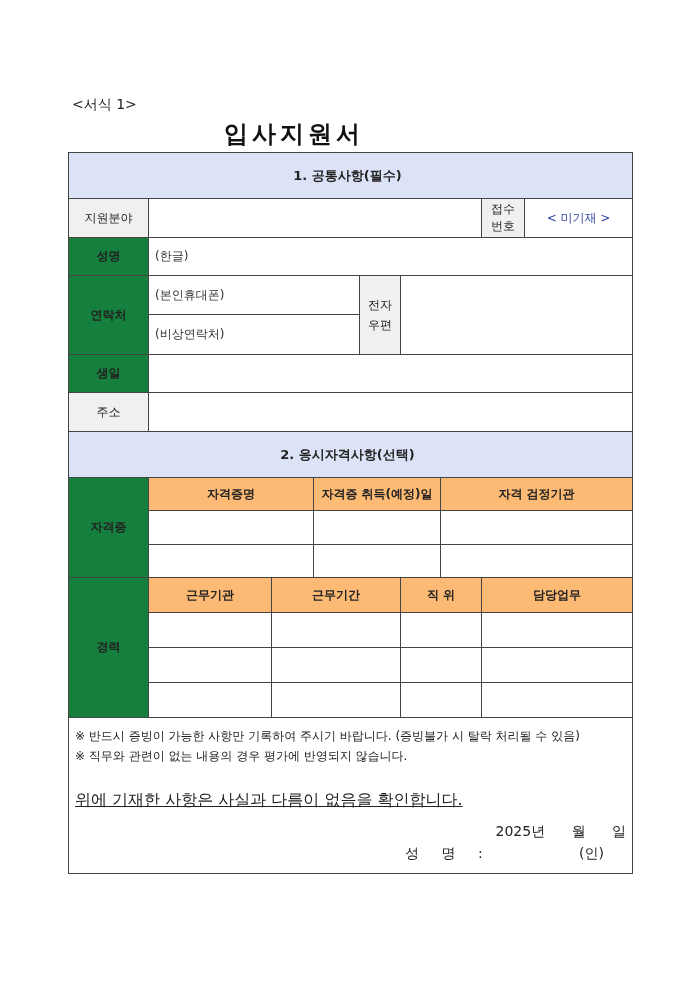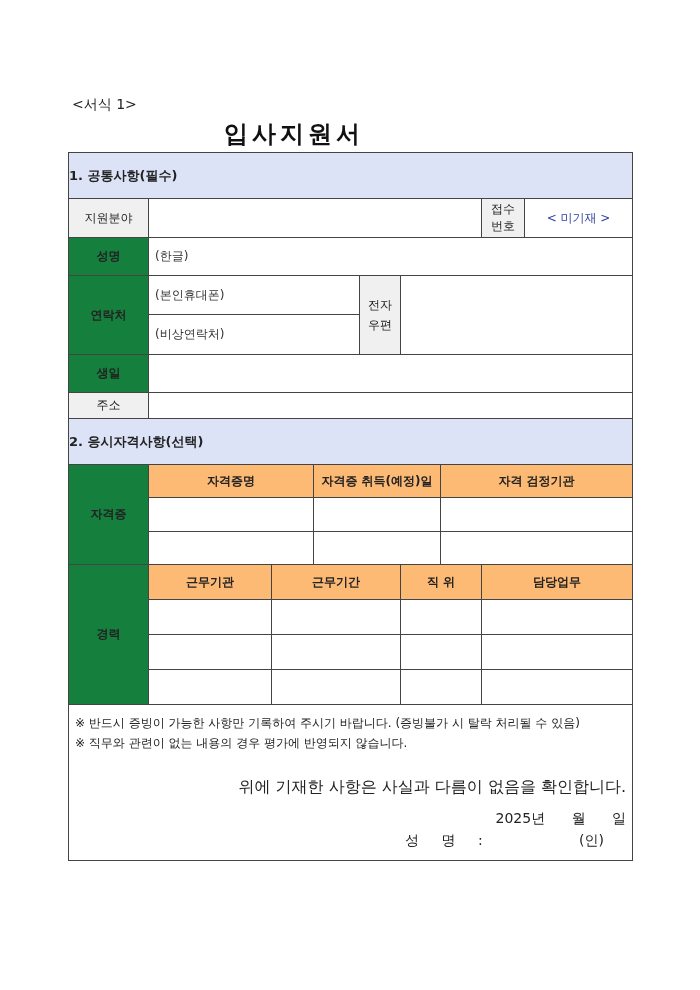--- a/index.html
+++ b/index.html
@@ -1,29 +1,29 @@
 <!DOCTYPE html>
 <html><head>
 <meta charset="utf-8">
 <style>
   html,body{margin:0;padding:0;background:#fff;}
   body{width:700px;height:990px;position:relative;font-family:"DejaVu Sans","Liberation Sans",sans-serif;color:#222;}
   .form-label{position:absolute;left:72px;top:96px;font-size:14px;color:#222;}
   .title{position:absolute;left:0;width:588px;top:118px;text-align:center;font-size:24px;font-weight:bold;letter-spacing:4px;color:#111;}
   table{position:absolute;left:68px;top:152px;width:564px;border-collapse:collapse;table-layout:fixed;}
   td{border:1px solid #444;padding:0 6px;font-size:12px;color:#222;vertical-align:middle;}
-  .sec{background:#dce3f7;font-weight:bold;font-size:13px;height:45px;padding-left:0;}
+  .sec{background:#dce3f7;font-weight:bold;font-size:13px;height:45px;padding-left:0;text-align:center;}
   .lab{background:#15803d;text-align:center;font-weight:bold;font-size:12px;}
   .labn{background:#f0f0f0;text-align:center;font-size:12px;}
   .hint{color:#333;font-size:12px;}
   .blue{color:#2a3ea0;text-align:center;}
   .hdr{background:#fdba74;text-align:center;font-weight:bold;font-size:12px;}
   .foot{padding:8px 6px 10px 6px;font-size:12px;}
   .note{line-height:20px;}
-  .confirm{text-align:right;font-size:16px;margin-top:24px;}
+  .confirm{text-align:left;font-size:16px;margin-top:24px;text-decoration:underline;}
   .date{text-align:right;font-size:14px;margin-top:12px;word-spacing:22px;}
   .sign{font-size:14px;margin-top:4px;padding-left:330px;}
   .sign .nm{word-spacing:18px;}
   .sign .in{margin-left:92px;}
 </style>
 </head>
 <body>
 
 <div class="form-label">&lt;서식 1&gt;</div>
 <div class="title">입사지원서</div>
@@ -68,21 +68,21 @@
   </tr>
   <tr style="height:40px">
     <td colspan="4" class="hint">(비상연락처)</td>
   </tr>
 
   <tr style="height:38px">
     <td class="lab">생일</td>
     <td colspan="10"></td>
   </tr>
 
-  <tr style="height:26px">
+  <tr style="height:39px">
     <td class="labn">주소</td>
     <td colspan="10"></td>
   </tr>
 
   <tr>
         <td class="sec" colspan="11">2. 응시자격사항(선택)</td>
       </tr>
 
   <tr style="height:33px">
     <td rowspan="3" class="lab">자격증</td>

